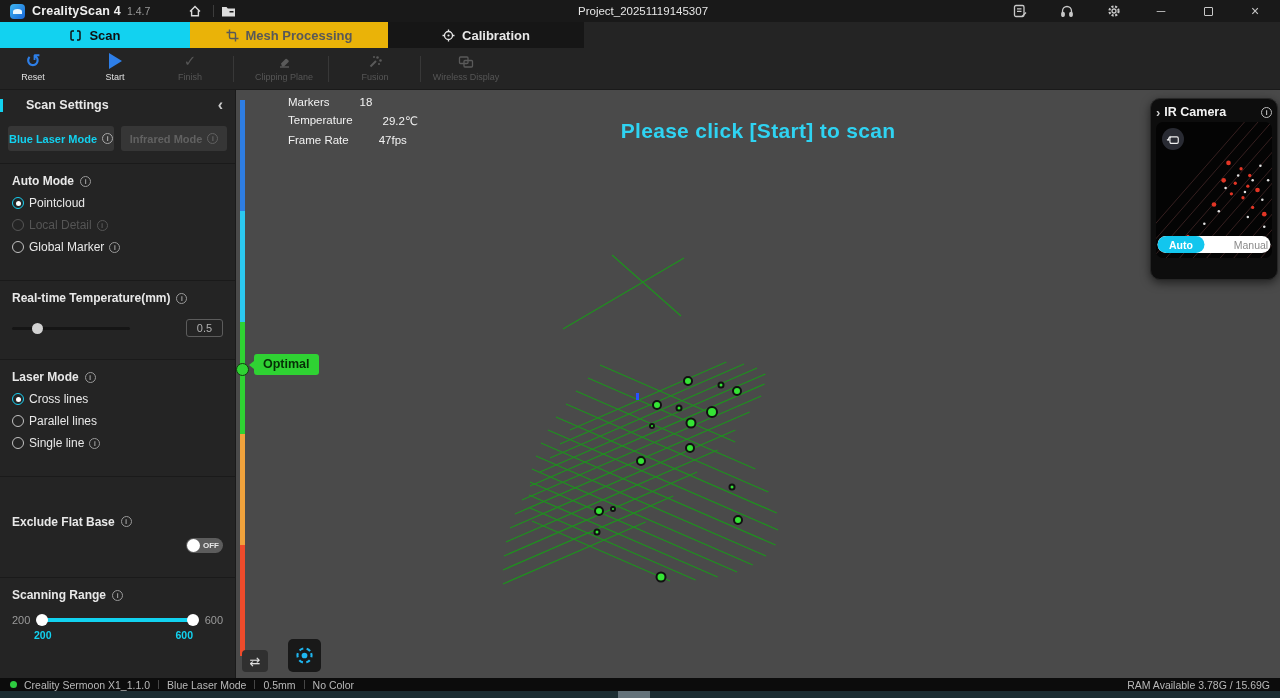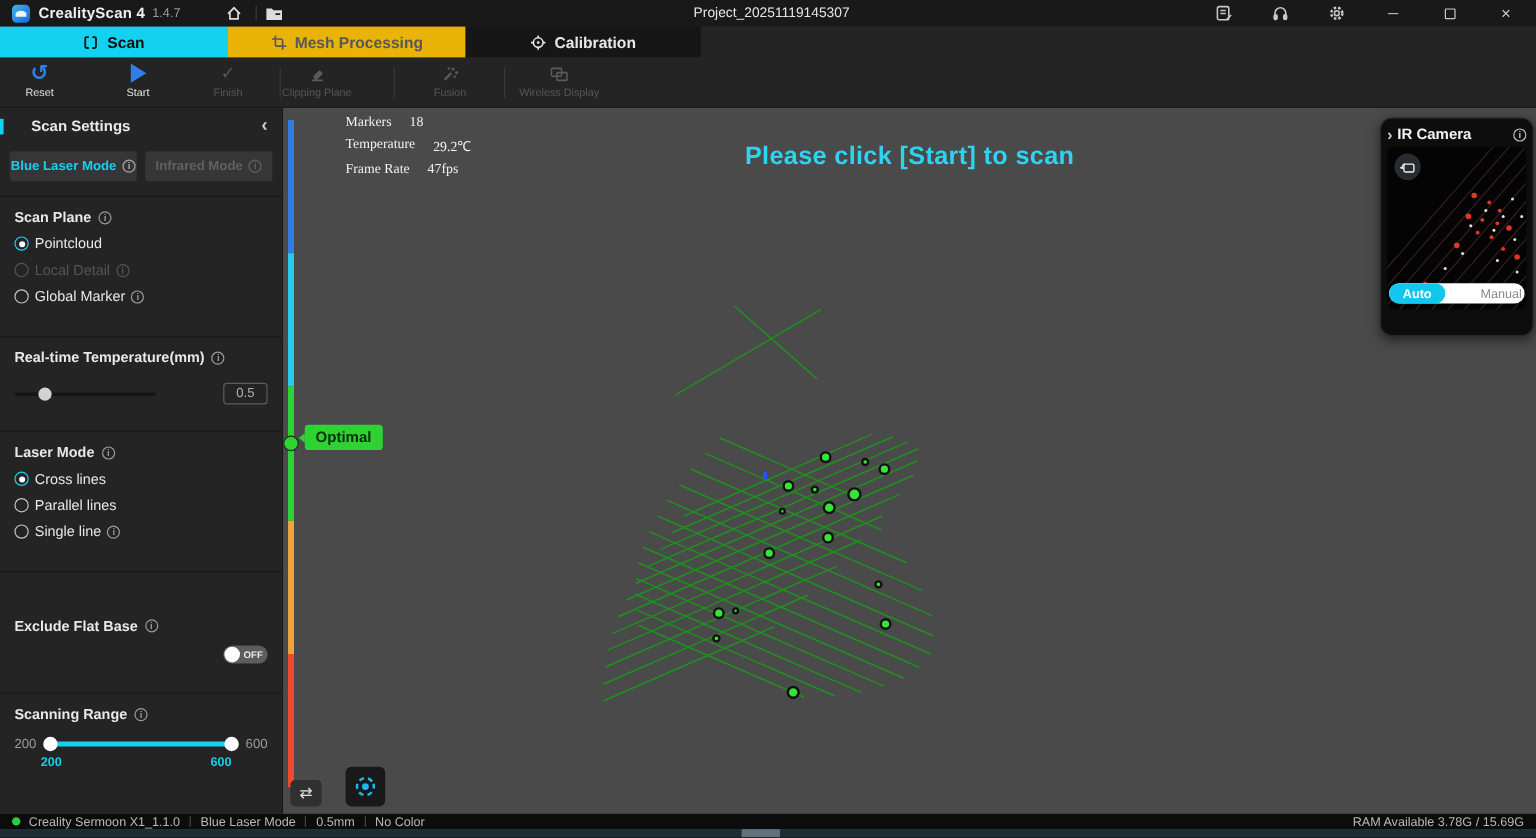--- a/index.html
+++ b/index.html
@@ -92,21 +92,21 @@
   #scene-svg { position:absolute; left:0; top:0; pointer-events:none; }
   .colorbar { position:absolute; left:4px; top:10px; width:5px; height:556px; display:flex; flex-direction:column; }
   .colorbar div { flex:1; }
   .opt-dot { position:absolute; left:0; top:273px; width:13px; height:13px; border-radius:50%;
              background:#2fd233; border:1.5px solid #0d3d0d; }
   .opt-badge { position:absolute; left:18px; top:264px; background:#2fd233; color:#073007; font-weight:bold;
                font-size:12.5px; padding:3px 9px 4px; border-radius:3px; }
   .opt-badge::before { content:''; position:absolute; left:-5px; top:7px; border-top:4px solid transparent;
                border-bottom:4px solid transparent; border-right:5px solid #2fd233; }
   .stats { position:absolute; left:52px; top:6px; font-size:11.5px; color:#f2f2f2; }
-  .stats .srow { display:flex; gap:15px; margin-bottom:6px;font-family:Liberation Serif, serif; }
+  .stats .srow { display:flex; gap:30px; margin-bottom:6px; }
   .vp-msg { position:absolute; left:0; right:0; top:29px; text-align:center; color:#2fd3f2;
             font-size:21px; font-weight:bold; letter-spacing:.3px; }
   .swap-btn { position:absolute; left:6px; top:560px; width:26px; height:22px; background:#303030; border-radius:4px;
               display:flex; align-items:center; justify-content:center; color:#e0e0e0; font-size:13px; cursor:pointer; }
   .target-btn { position:absolute; left:52px; top:549px; width:33px; height:33px; background:#191919; border-radius:5px;
               display:flex; align-items:center; justify-content:center; cursor:pointer; }
 
   
   .ir-panel { position:absolute; right:2px; top:8px; width:128px; height:182px; background:#0d0d0d;
               border:1px solid #272727; border-radius:10px; box-shadow:0 3px 10px rgba(0,0,0,.55); padding:3px 5px; }
@@ -227,21 +227,21 @@
         </div>
       <div class="lb lb-on">Start</div>
     </div>
     <div class="tbtn" style="left:148px">
       <div class="ic">
           <span class="check-g">✓</span>
         </div>
       <div class="lb lb-off">Finish</div>
     </div>
     <div class="vsep" style="left:233px"></div>
-    <div class="tbtn" style="left:222px">
+    <div class="tbtn" style="left:242px">
       <div class="ic">
         <svg width="15" height="15" viewBox="0 0 15 15">
           <path d="M4 9.5 l4.5-4.5 a1 1 0 0 1 1.4 0 l1.6 1.6 a1 1 0 0 1 0 1.4 L7 12.5 H5 z" fill="#5a5a5a"></path>
           <path d="M3 13 h9" stroke="#5a5a5a" stroke-width="1.4"></path>
         </svg>
       </div>
       <div class="lb lb-off">Clipping Plane</div>
     </div>
     <div class="vsep" style="left:328px"></div>
     <div class="tbtn" style="left:333px">
@@ -282,21 +282,21 @@
           <span class="inf" style="color:#a8a8a8">i</span>
         </div>
         <div class="modebtn inactive">
           <span>Infrared Mode</span>
           <span class="inf">i</span>
         </div>
       </div>
 
       <div class="section" style="padding-bottom:14px">
         <div class="sec-label">
-          <span>Scan Plane</span>
+          <span>Auto Mode</span>
           <span class="inf inf-dim">i</span>
         </div>
         <div class="radio-row">
           <span class="radio sel"></span>
           <span>Pointcloud</span>
         </div>
         <div class="radio-row">
           <span class="radio dis"></span>
           <span class="rl-dis">Local Detail</span>
           <span class="inf" style="color:#555">i</span>

